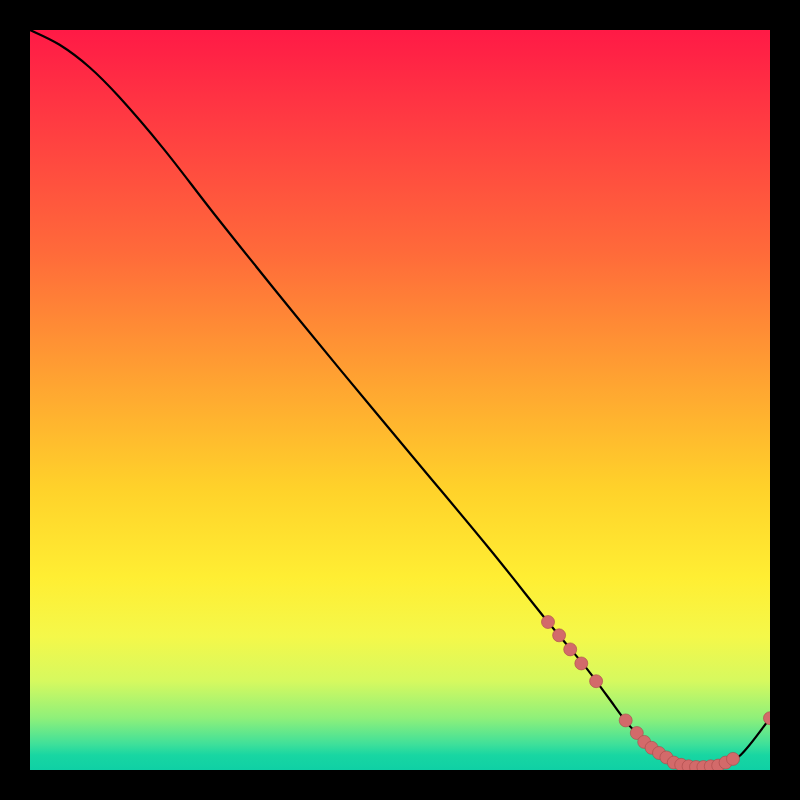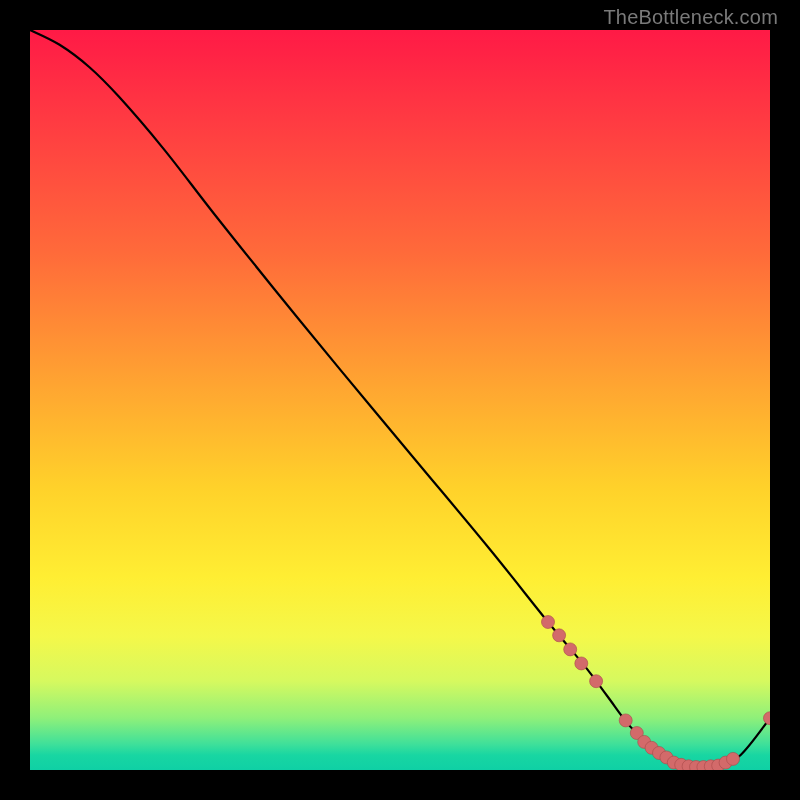--- a/index.html
+++ b/index.html
@@ -53,21 +53,20 @@
     color: #7a7a7a;
     font-size: 20px;
     letter-spacing: 0.2px;
     user-select: none;
   }
 </style>
 </head>
 <body>
 
 <div class="frame">
-  <div class="watermark">TheBottleneck.com</div>
   <div class="plot">
     <svg viewBox="0 0 740 740" preserveAspectRatio="none">
       <path id="curve-path" fill="none" stroke="#000000" stroke-width="2.2" stroke-linecap="round" stroke-linejoin="round" d="M 0.00 0.00 C 5.33 2.66, 18.94 8.14, 29.60 14.80 C 40.26 21.46, 48.54 27.68, 59.20 37.00 C 69.86 46.32, 75.48 51.95, 88.80 66.60 C 102.12 81.25, 115.88 97.09, 133.20 118.40 C 150.52 139.71, 165.02 159.69, 185.00 185.00 C 204.98 210.31, 221.56 231.03, 244.20 259.00 C 266.84 286.97, 285.49 309.76, 310.80 340.40 C 336.11 371.04, 358.16 397.23, 384.80 429.20 C 411.44 461.17, 434.82 488.70, 458.80 518.00 C 482.78 547.30, 500.68 570.69, 518.00 592.00 C 535.32 613.31, 544.34 623.08, 555.00 636.40 C 565.66 649.72, 569.21 655.34, 577.20 666.00 C 585.19 676.66, 591.41 686.28, 599.40 695.60 C 607.39 704.92, 613.61 711.14, 621.60 717.80 C 629.59 724.46, 635.81 729.14, 643.80 732.60 C 651.79 736.06, 658.01 736.51, 666.00 737.04 C 673.99 737.57, 680.21 737.69, 688.20 735.56 C 696.19 733.43, 701.08 733.72, 710.40 725.20 C 719.72 716.68, 734.67 694.86, 740.00 688.20"></path>
       <g id="markers-group">
           <circle cx="518.00" cy="592.00" r="6.5" fill="#d36a6a" stroke="#a84a4a" stroke-width="0.6"></circle>
           <circle cx="529.10" cy="605.32" r="6.5" fill="#d36a6a" stroke="#a84a4a" stroke-width="0.6"></circle>
           <circle cx="540.20" cy="619.38" r="6.5" fill="#d36a6a" stroke="#a84a4a" stroke-width="0.6"></circle>
           <circle cx="551.30" cy="633.44" r="6.5" fill="#d36a6a" stroke="#a84a4a" stroke-width="0.6"></circle>
           <circle cx="566.10" cy="651.20" r="6.5" fill="#d36a6a" stroke="#a84a4a" stroke-width="0.6"></circle>
           <circle cx="595.70" cy="690.42" r="6.5" fill="#d36a6a" stroke="#a84a4a" stroke-width="0.6"></circle>

